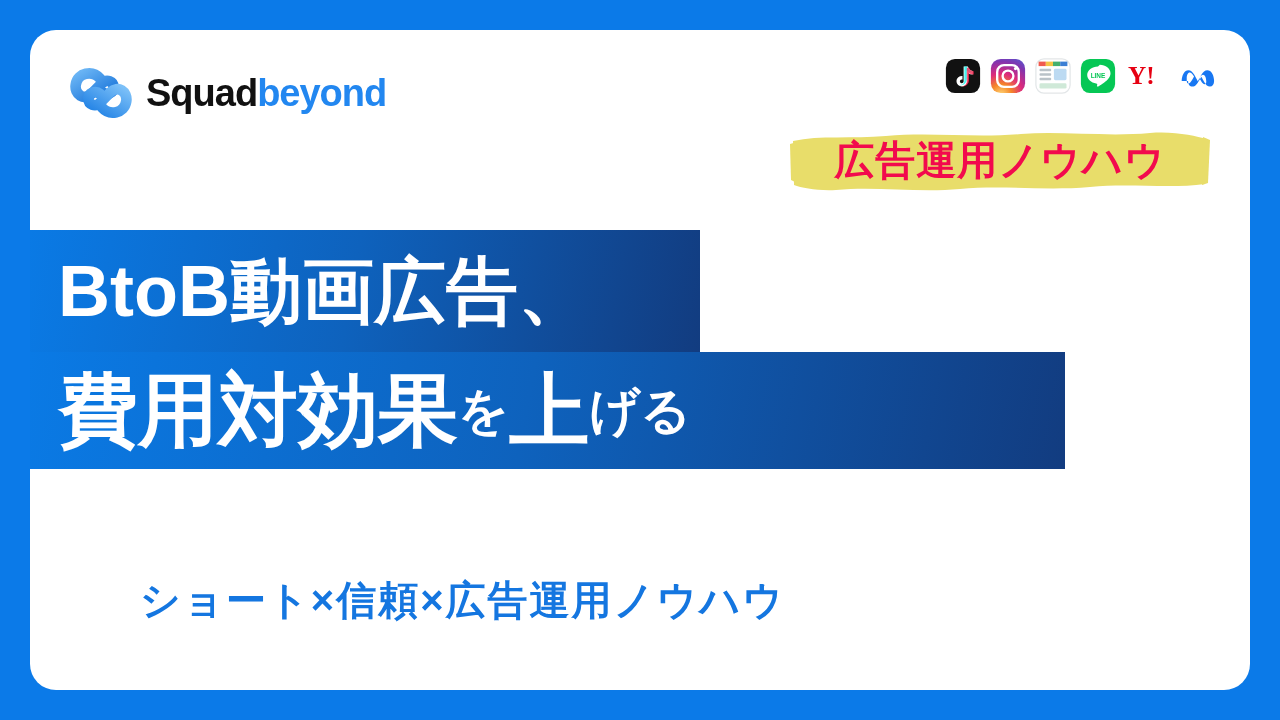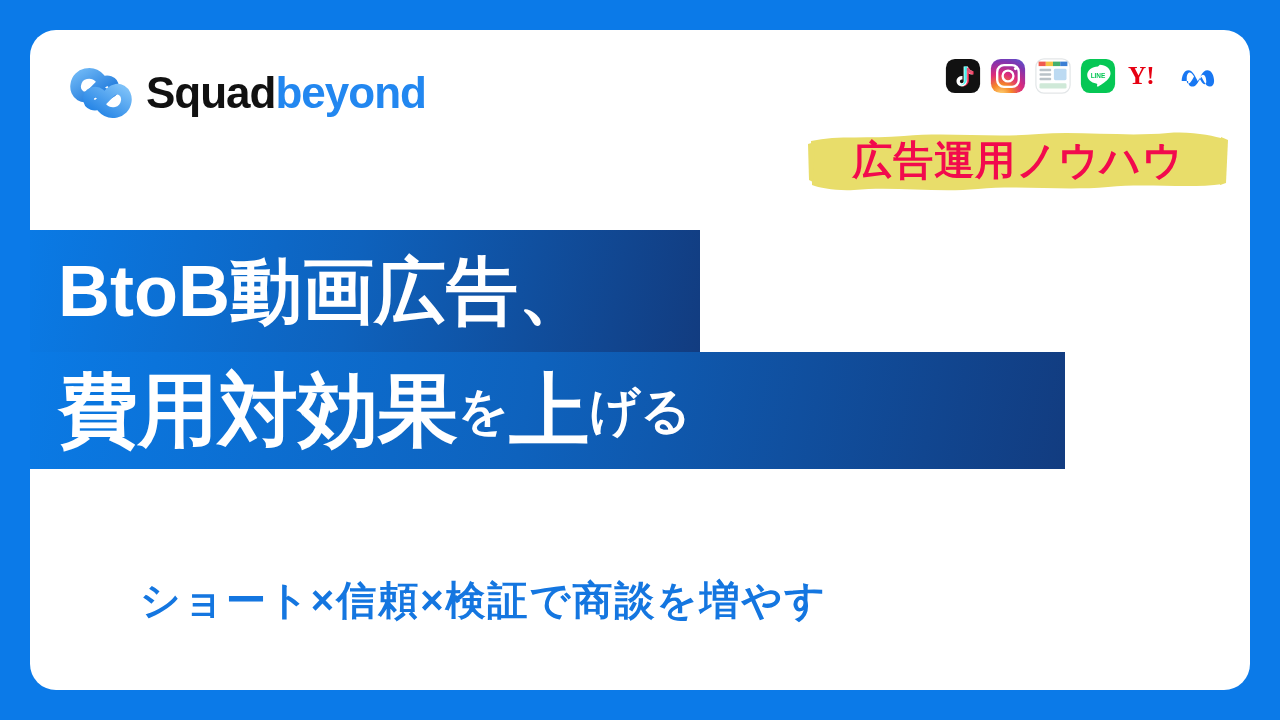--- a/index.html
+++ b/index.html
@@ -26,41 +26,41 @@
   }
 
   
   .logo-row {
     position:absolute;
     left:40px; top:32px;
     display:flex; align-items:center; gap:14px;
   }
   .logo-mark { width:62px; height:62px; display:block; }
   .logo-word {
-    font-size:44px;
+    font-size:38px;
     font-weight:bold;
     letter-spacing:-1px;
     line-height:1;
     white-space:nowrap;
   }
   .logo-word .w1 { color:#111111; }
   .logo-word .w2 { color:#2287f0; }
 
   
   .social-strip {
     position:absolute;
     right:32px; top:28px;
     display:flex; align-items:center; gap:9px;
   }
   .ico { width:36px; height:36px; display:block; flex:0 0 auto; }
 
   
   .badge-wrap {
     position:absolute;
-    right:22px; top:98px;
+    right:40px; top:98px;
     width:420px; height:66px;
   }
   .badge-brush { position:absolute; inset:0; width:100%; height:100%; }
   .badge-text {
     position:absolute; inset:0;
     display:flex; align-items:center; justify-content:center;
     font-size:40px; font-weight:bold;
     color:#f20a4d;
     letter-spacing:1px;
     line-height:1;
@@ -192,16 +192,16 @@
         <span>BtoB動画広告、</span>
       </div>
       <div class="band band-2">
         <span>費用対効果</span>
           <span class="small">を</span>
           <span>上</span>
           <span class="small">げる</span>
       </div>
     </div>
 
-    <div class="subtitle">ショート×信頼×検証で商談を増やす</div>
+    <div class="subtitle">ショート×信頼×広告運用ノウハウ</div>
 
   </div>
 </div>
 
 </body></html>

